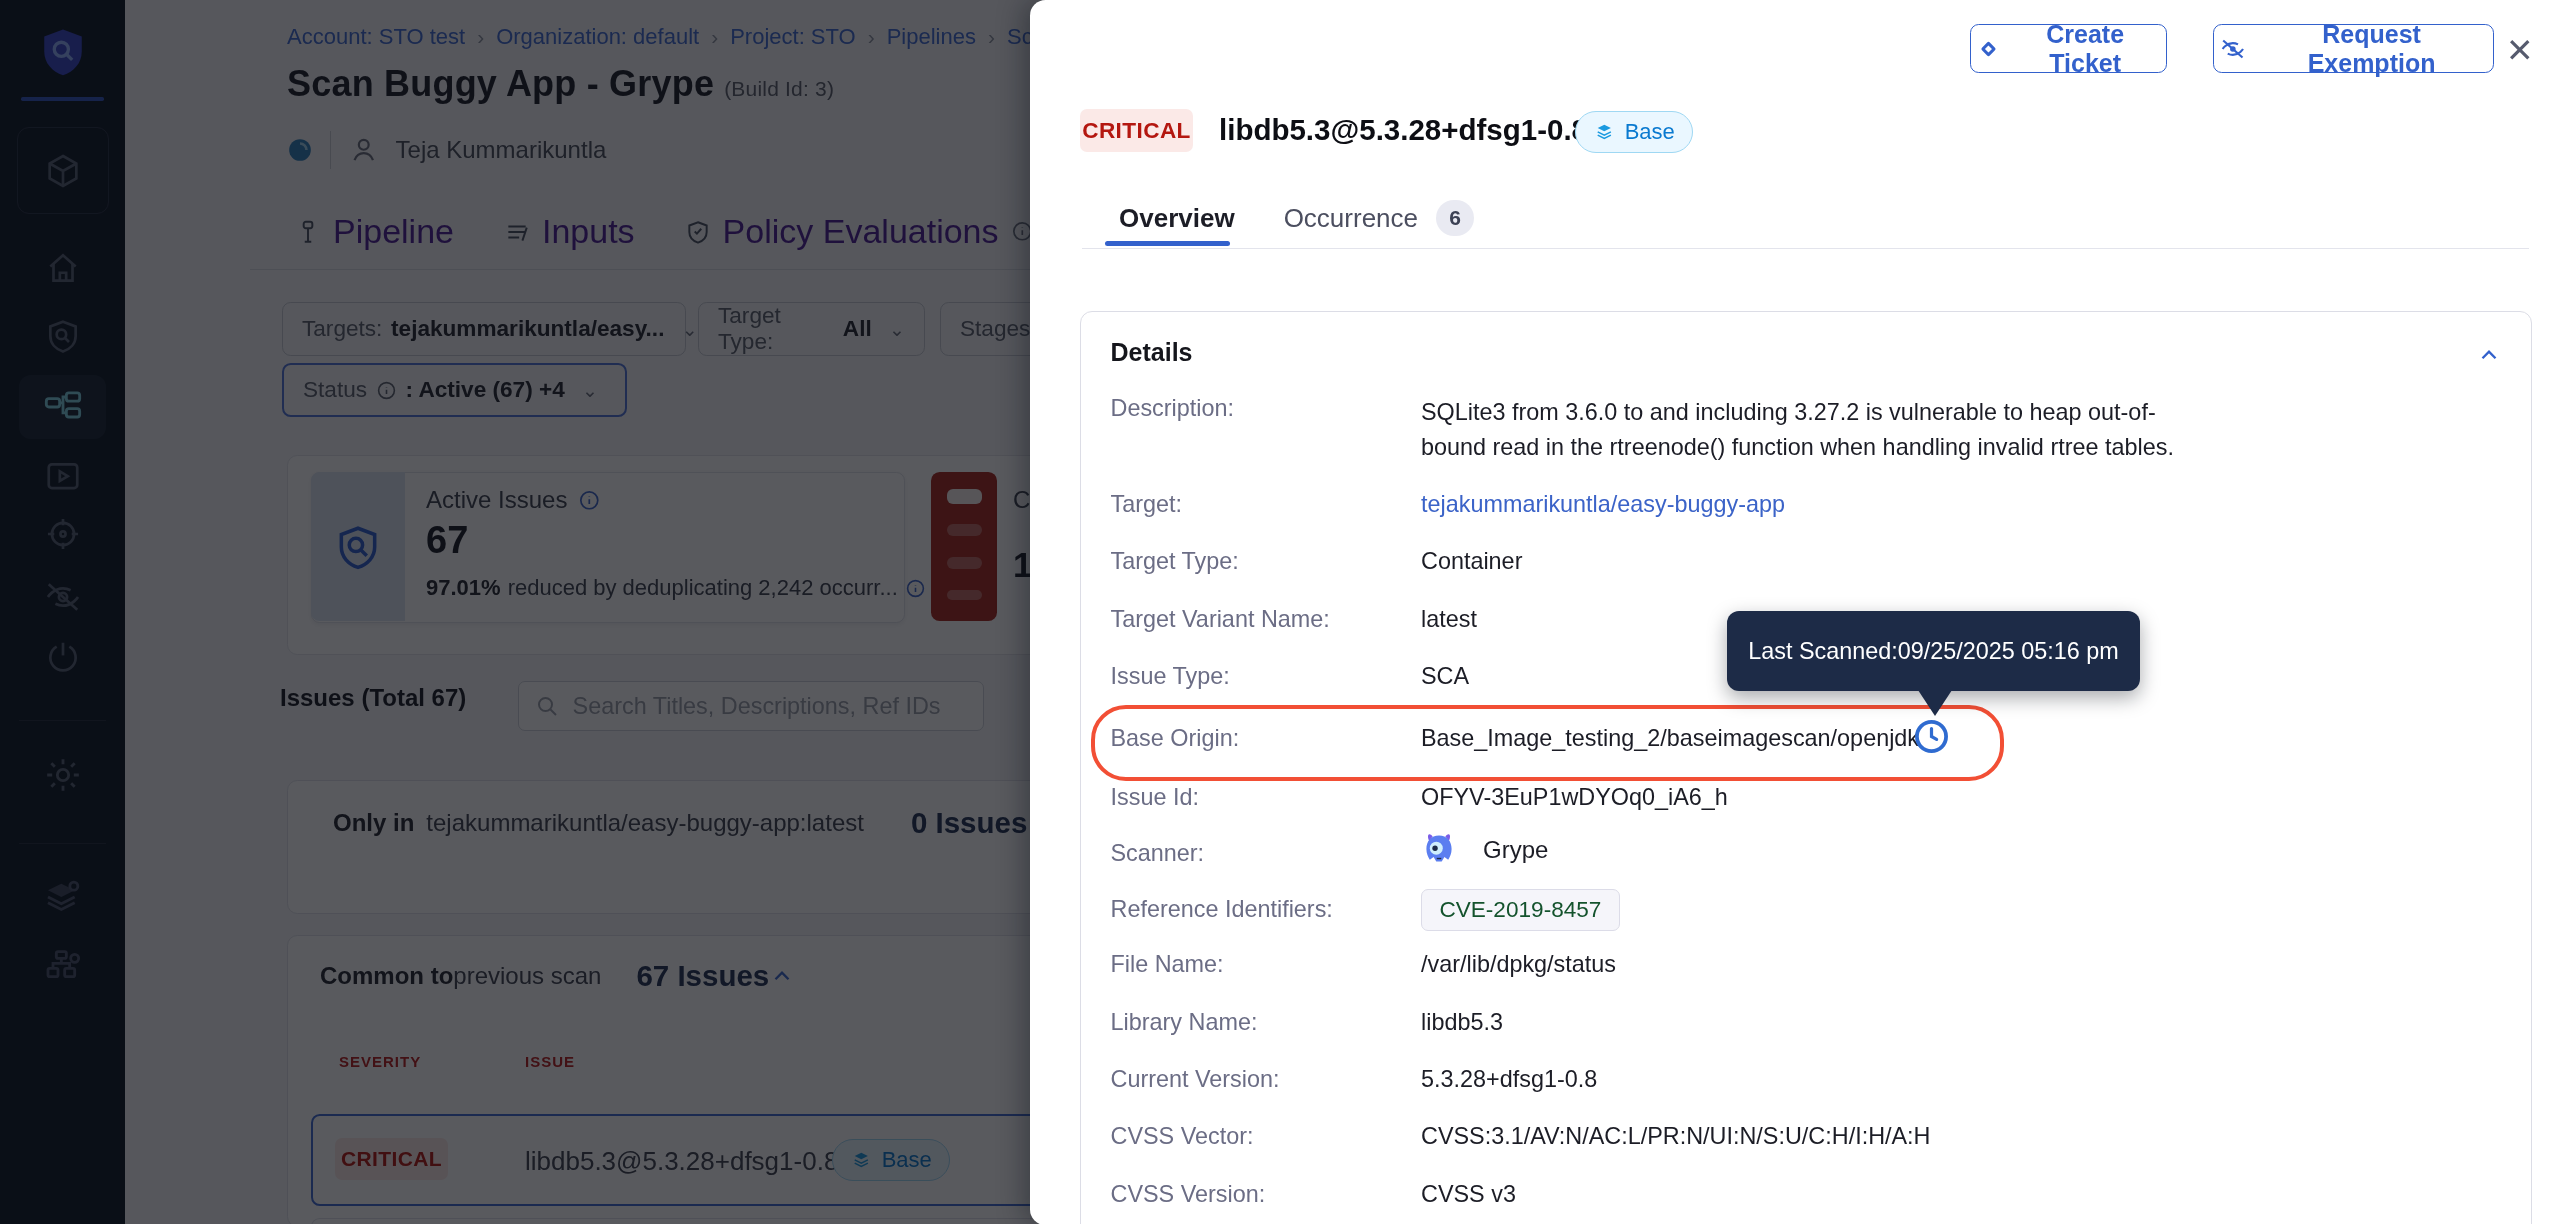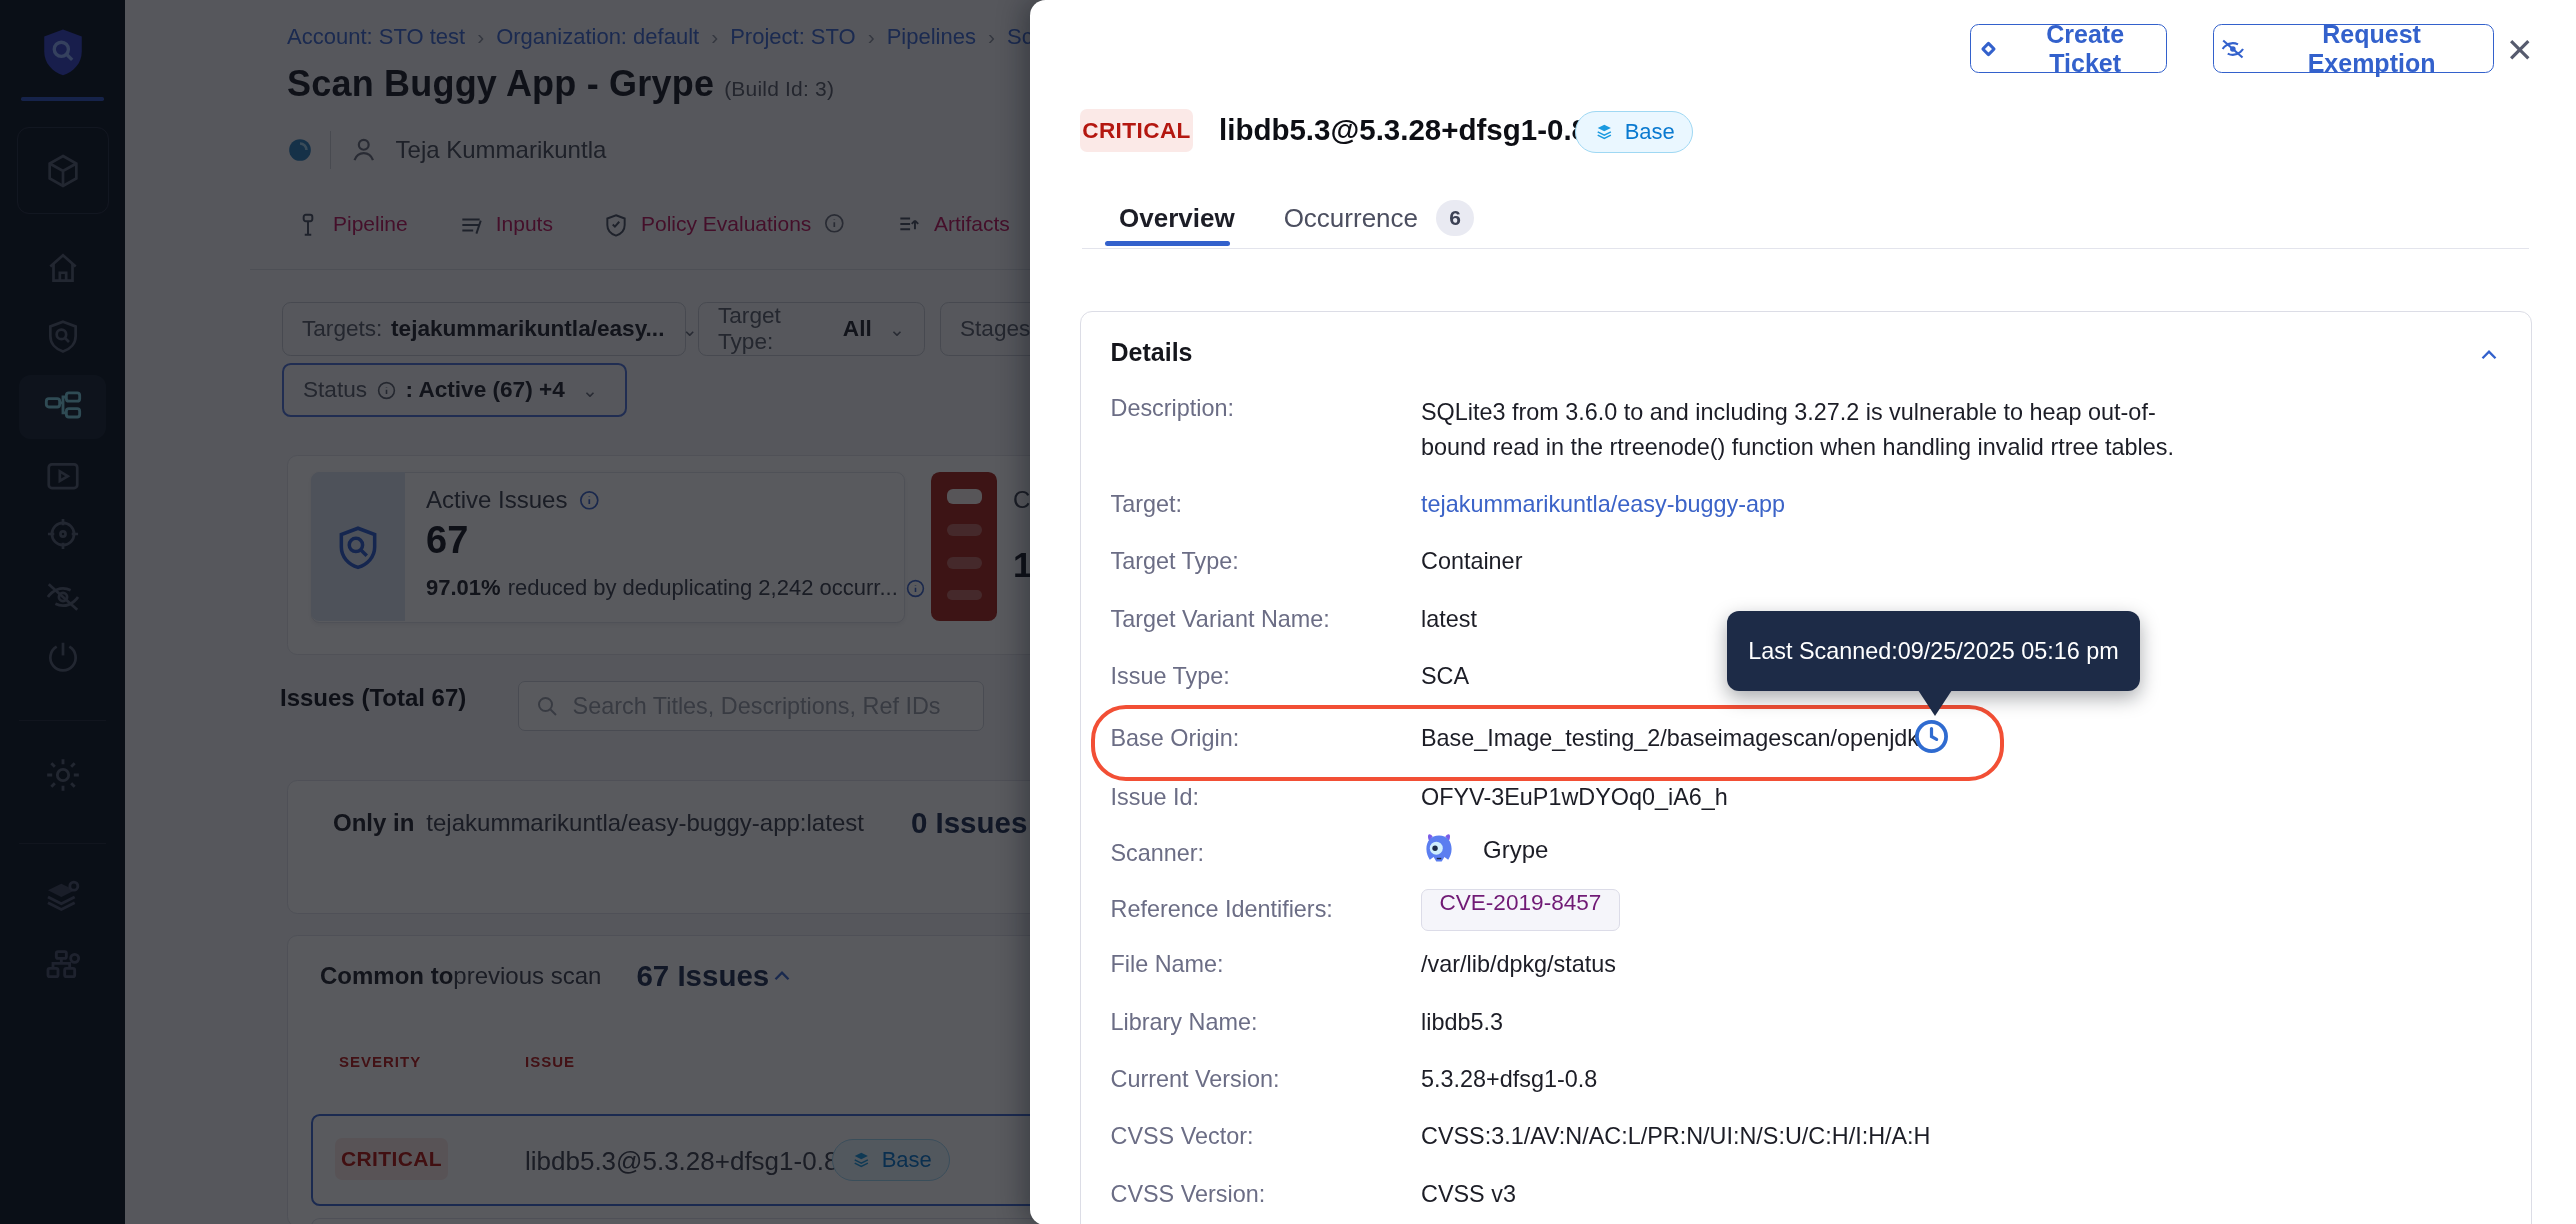--- a/index.html
+++ b/index.html
@@ -21,21 +21,21 @@
   
   .main-bg{left:125px;top:0;width:2451px;height:1225px;background:#f4f5f8}
   .breadcrumb{left:162px;top:24px;display:flex;gap:12px;align-items:center;font-size:22px;color:#3f6bd3}
   .crumb-sep{color:#8d93a1;font-size:21px}
   .page-title{left:162px;top:63px;font-size:36px;font-weight:700;color:#1b1e28;letter-spacing:0.2px}
   .build-id{font-size:21px;font-weight:400;color:#5a5f6b;margin-left:10px}
   .user-row{left:162px;top:130px;height:40px;display:flex;align-items:center;gap:17.4px}
   .vdivider{width:0.9px;height:38px;background:#c9ccd4}
   .user-name{font-size:24px;color:#494e5a}
   .nav-tabs{left:170px;top:212px;display:flex;gap:50px;align-items:center}
-  .nav-tab{display:flex;align-items:flex-start;gap:12px;font-size:21px;color:#be185d}
+  .nav-tab{display:flex;align-items:center;gap:12px;font-size:34px;color:#4c1d95}
   .tabs-divider{left:125px;top:269px;width:2451px;height:0.9px;background:#d9dbe2}
 
   .chip{position:absolute;height:54px;border:1.3px solid #c6c9d2;border-radius:8.7px;display:flex;align-items:center;gap:8.7px;padding:0 19px;font-size:22.6px;box-sizing:border-box;background:#f4f5f8}
   .chip .lab{color:#5b606c}
   .chip .val{color:#23262f;font-weight:700}
   .chip.selected{border:2.2px solid #4f74d8}
   .chev{color:#6a6f7c;font-size:19px;margin-left:8.7px}
 
   .summary-wrap{left:162px;top:455px;width:955px;height:198px;background:#fff;border:0.9px solid #e2e4ea;border-radius:10.4px}
   .tile-active{left:186px;top:472px;width:592px;height:149px;background:#fff;border:1.3px solid #dfe2e8;border-radius:8.7px;box-shadow:0 1.7px 5.2px rgba(30,40,60,.08)}
@@ -80,21 +80,21 @@
   .d-tab.active{color:#1c1d26;font-weight:700}
   .occ-badge{background:#e9eaf2;border-radius:19px;min-width:38px;height:36px;display:flex;align-items:center;justify-content:center;font-size:21px;color:#3c4154;font-weight:700;margin-left:-31px}
   .tab-underline{position:absolute;left:75px;top:241px;width:125px;height:5.2px;background:#3361cc;border-radius:2.6px}
   .d-tabline{position:absolute;left:52px;top:248px;width:1447px;height:1.3px;background:#e3e4ec}
   .details-card{position:absolute;left:50px;top:311px;width:1450px;height:955px;border:1.3px solid #dcdde6;border-radius:12px;background:#fff}
   .details-h{position:absolute;left:29.5px;top:26px;font-size:25px;font-weight:700;color:#15161c}
   .collapse-chev{position:absolute;left:1395px;top:29.5px}
   .drow-label{position:absolute;left:29.5px;font-size:23.4px;color:#6b6d85}
   .drow-value{position:absolute;left:340px;font-size:23.4px;color:#1c1d26}
   .link{color:#3b63c8}
-  .ref-pill{position:absolute;left:340px;height:40px;background:#f5f5fa;border:1.3px solid #dcdce8;border-radius:7px;display:flex;padding:0 17.4px;font-size:22.6px;color:#701a75}
+  .ref-pill{position:absolute;left:340px;height:40px;background:#f5f5fa;border:1.3px solid #dcdce8;border-radius:7px;display:flex;align-items:center;padding:0 17.4px;font-size:22.6px;color:#14532d}
   .scanner-row{position:absolute;left:340px;display:flex;align-items:center;gap:26px;font-size:24px;color:#1c1d26}
 
   .annot-oval{position:absolute;left:61px;top:705px;width:905px;height:68px;border:4.3px solid #f24f35;border-radius:35px;z-index:30;pointer-events:none}
   .tooltip{position:absolute;left:697px;top:611px;width:413px;height:80px;background:#1d2b47;border-radius:12px;color:#fff;font-size:23.4px;display:flex;align-items:center;justify-content:center;z-index:31;box-shadow:0 7px 19px rgba(10,14,24,.35)}
   .tooltip-arrow{position:absolute;left:888px;top:690px;width:0;height:0;border-left:17.4px solid transparent;border-right:17.4px solid transparent;border-top:26px solid #1d2b47;z-index:31}
   .clock-wrap{position:absolute;left:884px;top:719px;z-index:32}
 </style>
 </head>
 <body>
 

